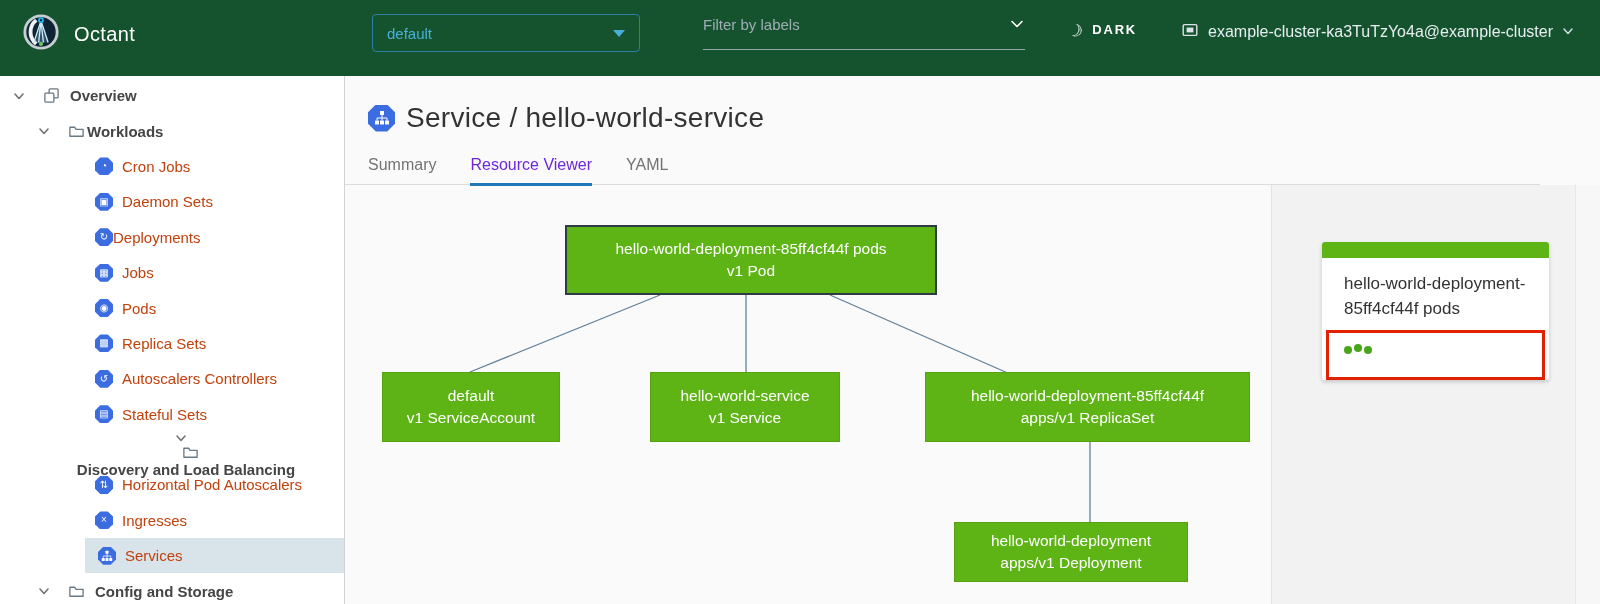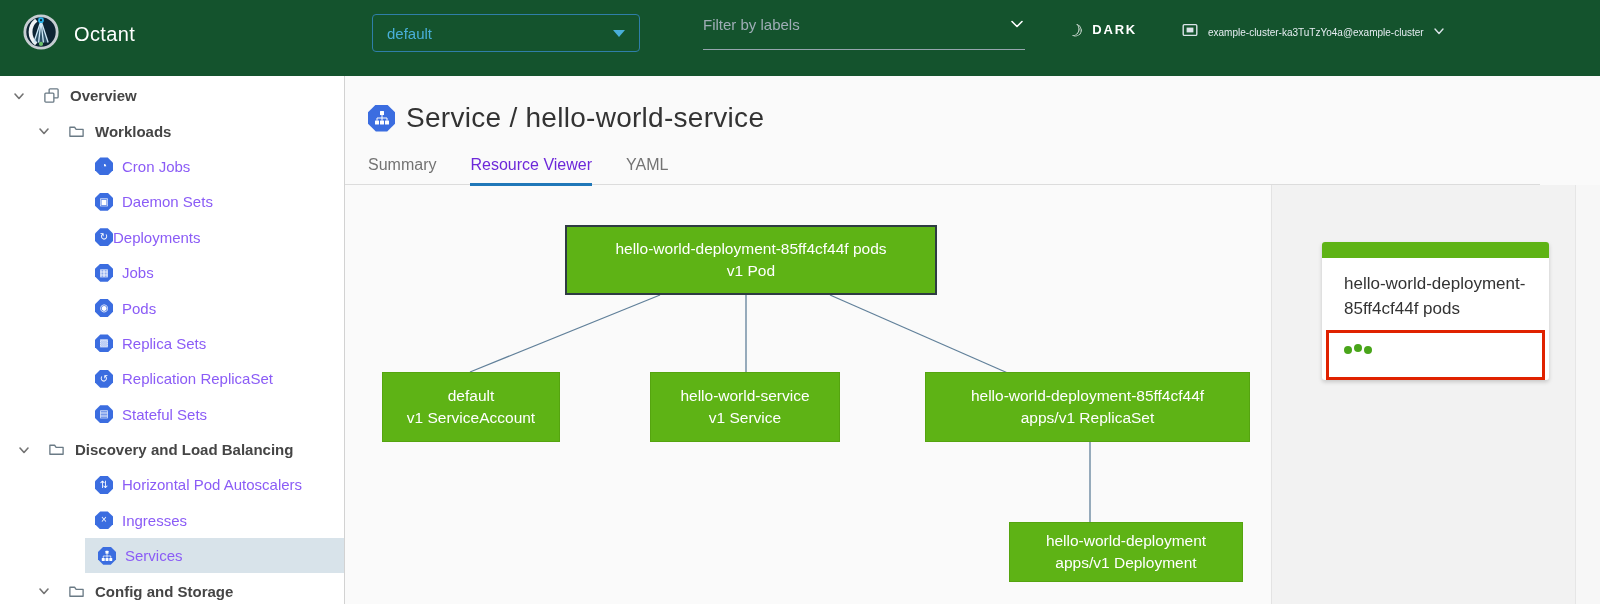--- a/index.html
+++ b/index.html
@@ -20,33 +20,33 @@
             border-bottom:1px solid #96a5ae; display:flex; align-items:flex-start;margin-left:40px; }
   .filter-input { flex:1; background:transparent; border:none; outline:none;
                   color:#cfdbe2; font-size:15px; font-family:"Liberation Sans",sans-serif; }
   .filter-input::placeholder { color:#9fadb6; }
   .theme { position:absolute; left:1068px; top:21px; display:flex; align-items:center; gap:9px;
            cursor:pointer; }
   .moon { font-size:17px; color:#fff; transform:rotate(200deg); display:inline-block; line-height:1; }
   .theme-label { font-size:13px; font-weight:700; letter-spacing:.14em; color:#fff; }
   .cluster { position:absolute; left:1181px; top:21px; display:flex; align-items:center; gap:9px;
              cursor:pointer; }
-  .cluster-label { font-size:10px; color:#e6edf2; }
+  .cluster-label { font-size:16px; color:#e6edf2; }
   svg.stroke-ico { stroke:#dbe4e9; fill:none; stroke-width:1.4; stroke-linecap:round; stroke-linejoin:round; }
 
   
   .layout { display:flex; height:538px;border-radius:25px; }
 
   
   .sidebar { width:345px; background:#fff; border-right:1px solid #d2d2d2; padding-top:2px; overflow:hidden; }
   .nav-row { height:35.4px; display:flex; align-items:center; cursor:pointer; position:relative; }
   .nav-row .hl { position:absolute; left:85px; right:0; top:0; bottom:0; background:#d8e3ea; z-index:0; }
   .nav-row > * { position:relative; z-index:1; }
   .nav-chevron { width:12px; display:flex; justify-content:center; }
-  .nav-label { font-size:15px; color:#8b5cf6; }
+  .nav-label { font-size:15px; color:#c2410c; }
   .nav-row.group .nav-label { font-weight:700; color:#454545; }
   .badge { width:18px; height:18px; background:#3b6de0; color:#fff; font-size:10px; line-height:18px;
            text-align:center; border-radius:4px;
            clip-path:polygon(29% 0,71% 0,100% 29%,100% 71%,71% 100%,29% 100%,0 71%,0 29%);
            display:flex; align-items:center; justify-content:center; }
   .tree-ico { display:flex; align-items:center; justify-content:center; }
 
   
   .main { flex:1; background:#fafafa; display:flex; flex-direction:column; }
   .main-top { padding:26px 0 0 23px; margin-right:60px; border-bottom:1px solid #dcdcdc; }
@@ -158,21 +158,21 @@
         <span class="nav-chevron">
           <svg width="12" height="12" viewBox="0 0 12 12" fill="none" stroke="#737373" stroke-width="1.6" stroke-linecap="round" stroke-linejoin="round">
             <polyline points="2,4 6,8.5 10,4"></polyline>
           </svg>
         </span>
         <span class="tree-ico" style="margin-left: 18px;">
           <svg width="17" height="17" viewBox="0 0 18 18" fill="none" stroke="#6a7a85" stroke-width="1.4" stroke-linejoin="round">
             <path d="M2 4.5h5l1.6 2.2H16v7.3H2z"></path>
           </svg>
         </span>
-        <span class="nav-label" style="margin-left: 10px;">Workloads</span>
+        <span class="nav-label" style="margin-left: 2px;">Workloads</span>
       </div>
       <div class="nav-row" style="padding-left: 95px;">
         <span class="badge">◔</span>
         <span class="nav-label" style="margin-left: 9px;">Cron Jobs</span>
       </div>
       <div class="nav-row" style="padding-left: 95px;">
         <span class="badge">▣</span>
         <span class="nav-label" style="margin-left: 9px;">Daemon Sets</span>
       </div>
       <div class="nav-row" style="padding-left: 95px;">
@@ -186,27 +186,27 @@
       <div class="nav-row" style="padding-left: 95px;">
         <span class="badge">◉</span>
         <span class="nav-label" style="margin-left: 9px;">Pods</span>
       </div>
       <div class="nav-row" style="padding-left: 95px;">
         <span class="badge">▩</span>
         <span class="nav-label" style="margin-left: 9px;">Replica Sets</span>
       </div>
       <div class="nav-row" style="padding-left: 95px;">
         <span class="badge">↺</span>
-        <span class="nav-label" style="margin-left: 9px;">Replication ReplicaSet</span>
+        <span class="nav-label" style="margin-left: 9px;">Autoscalers Controllers</span>
       </div>
       <div class="nav-row" style="padding-left: 95px;">
         <span class="badge">▤</span>
         <span class="nav-label" style="margin-left: 9px;">Stateful Sets</span>
       </div>
-      <div class="nav-row group" style="padding-left: 18px;">
+      <div class="nav-row group" style="padding-left: 18px; flex-direction: column;">
         <span class="nav-chevron">
           <svg width="12" height="12" viewBox="0 0 12 12" fill="none" stroke="#737373" stroke-width="1.6" stroke-linecap="round" stroke-linejoin="round">
             <polyline points="2,4 6,8.5 10,4"></polyline>
           </svg>
         </span>
         <span class="tree-ico" style="margin-left: 18px;">
           <svg width="17" height="17" viewBox="0 0 18 18" fill="none" stroke="#6a7a85" stroke-width="1.4" stroke-linejoin="round">
             <path d="M2 4.5h5l1.6 2.2H16v7.3H2z"></path>
           </svg>
         </span>
@@ -294,21 +294,21 @@
             <span>v1 ServiceAccount</span>
           </div>
           <div class="gnode" style="left: 305px; top: 187px; width: 190px; height: 70px;">
             <span>hello-world-service</span>
             <span>v1 Service</span>
           </div>
           <div class="gnode" style="left: 580px; top: 187px; width: 325px; height: 70px;">
             <span>hello-world-deployment-85ff4cf44f</span>
             <span>apps/v1 ReplicaSet</span>
           </div>
-          <div class="gnode" style="left: 664px; top: 337px; width: 234px; height: 60px;">
+          <div class="gnode" style="left: 609px; top: 337px; width: 234px; height: 60px;">
             <span>hello-world-deployment</span>
             <span>apps/v1 Deployment</span>
           </div>
         </div>
 
       <div class="panel">
         <div class="card">
           <div class="card-accent" style="background: rgb(94, 179, 21);"></div>
           <div class="card-title">hello-world-deployment-85ff4cf44f pods</div>
           <div class="card-status" style="border-color: rgb(224, 34, 0);">

